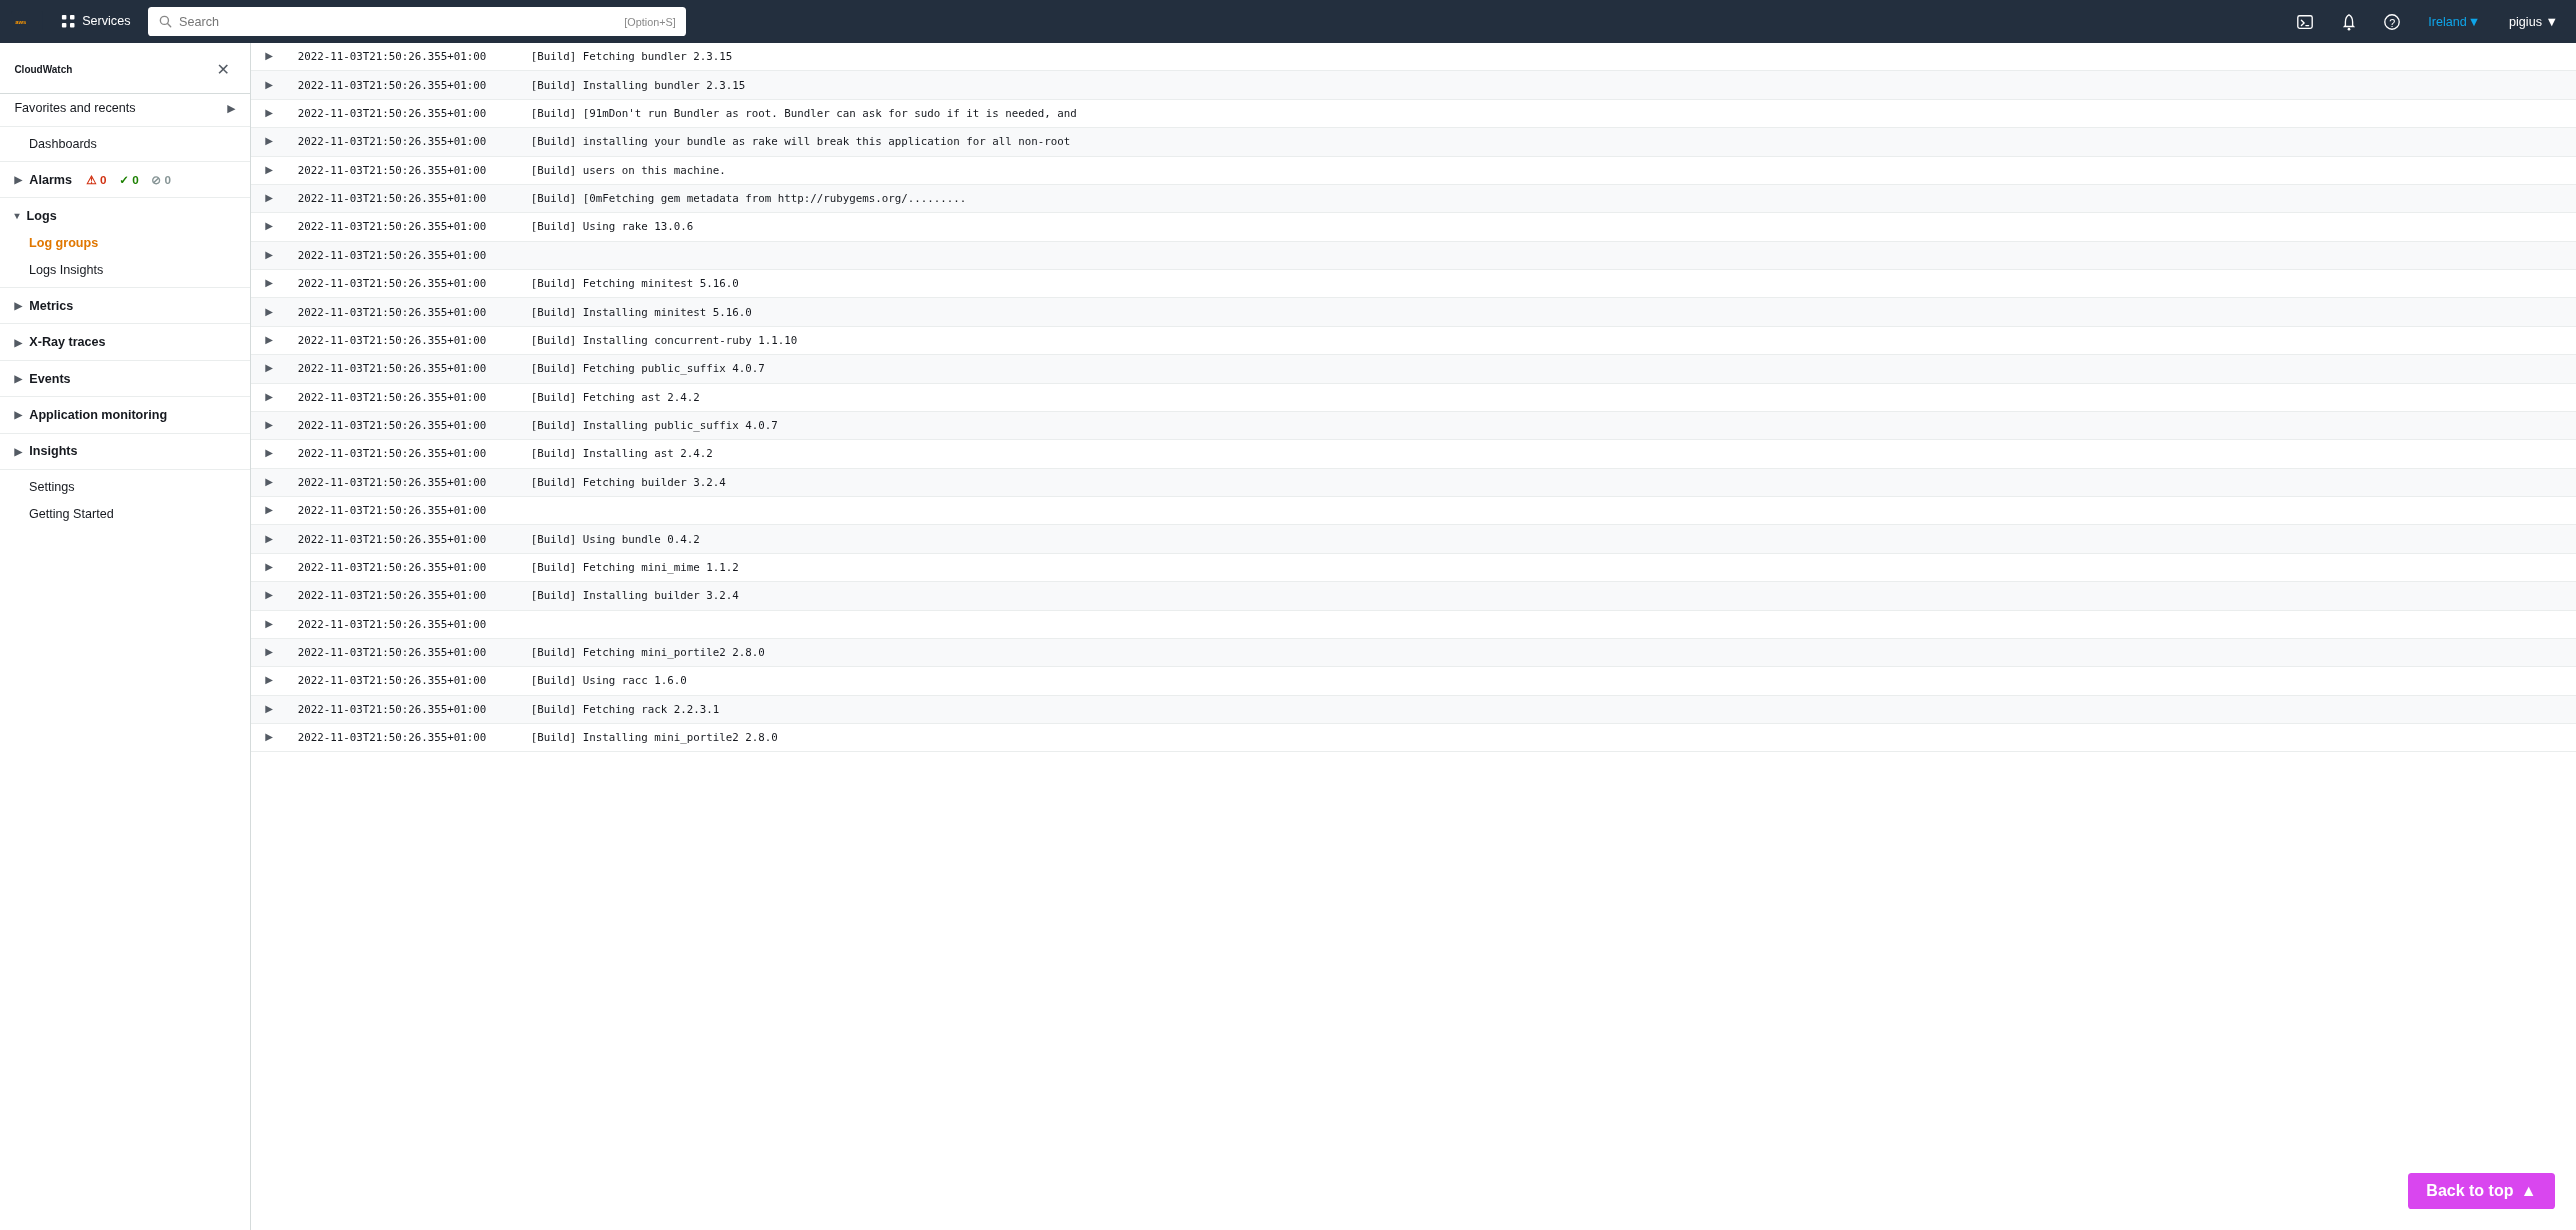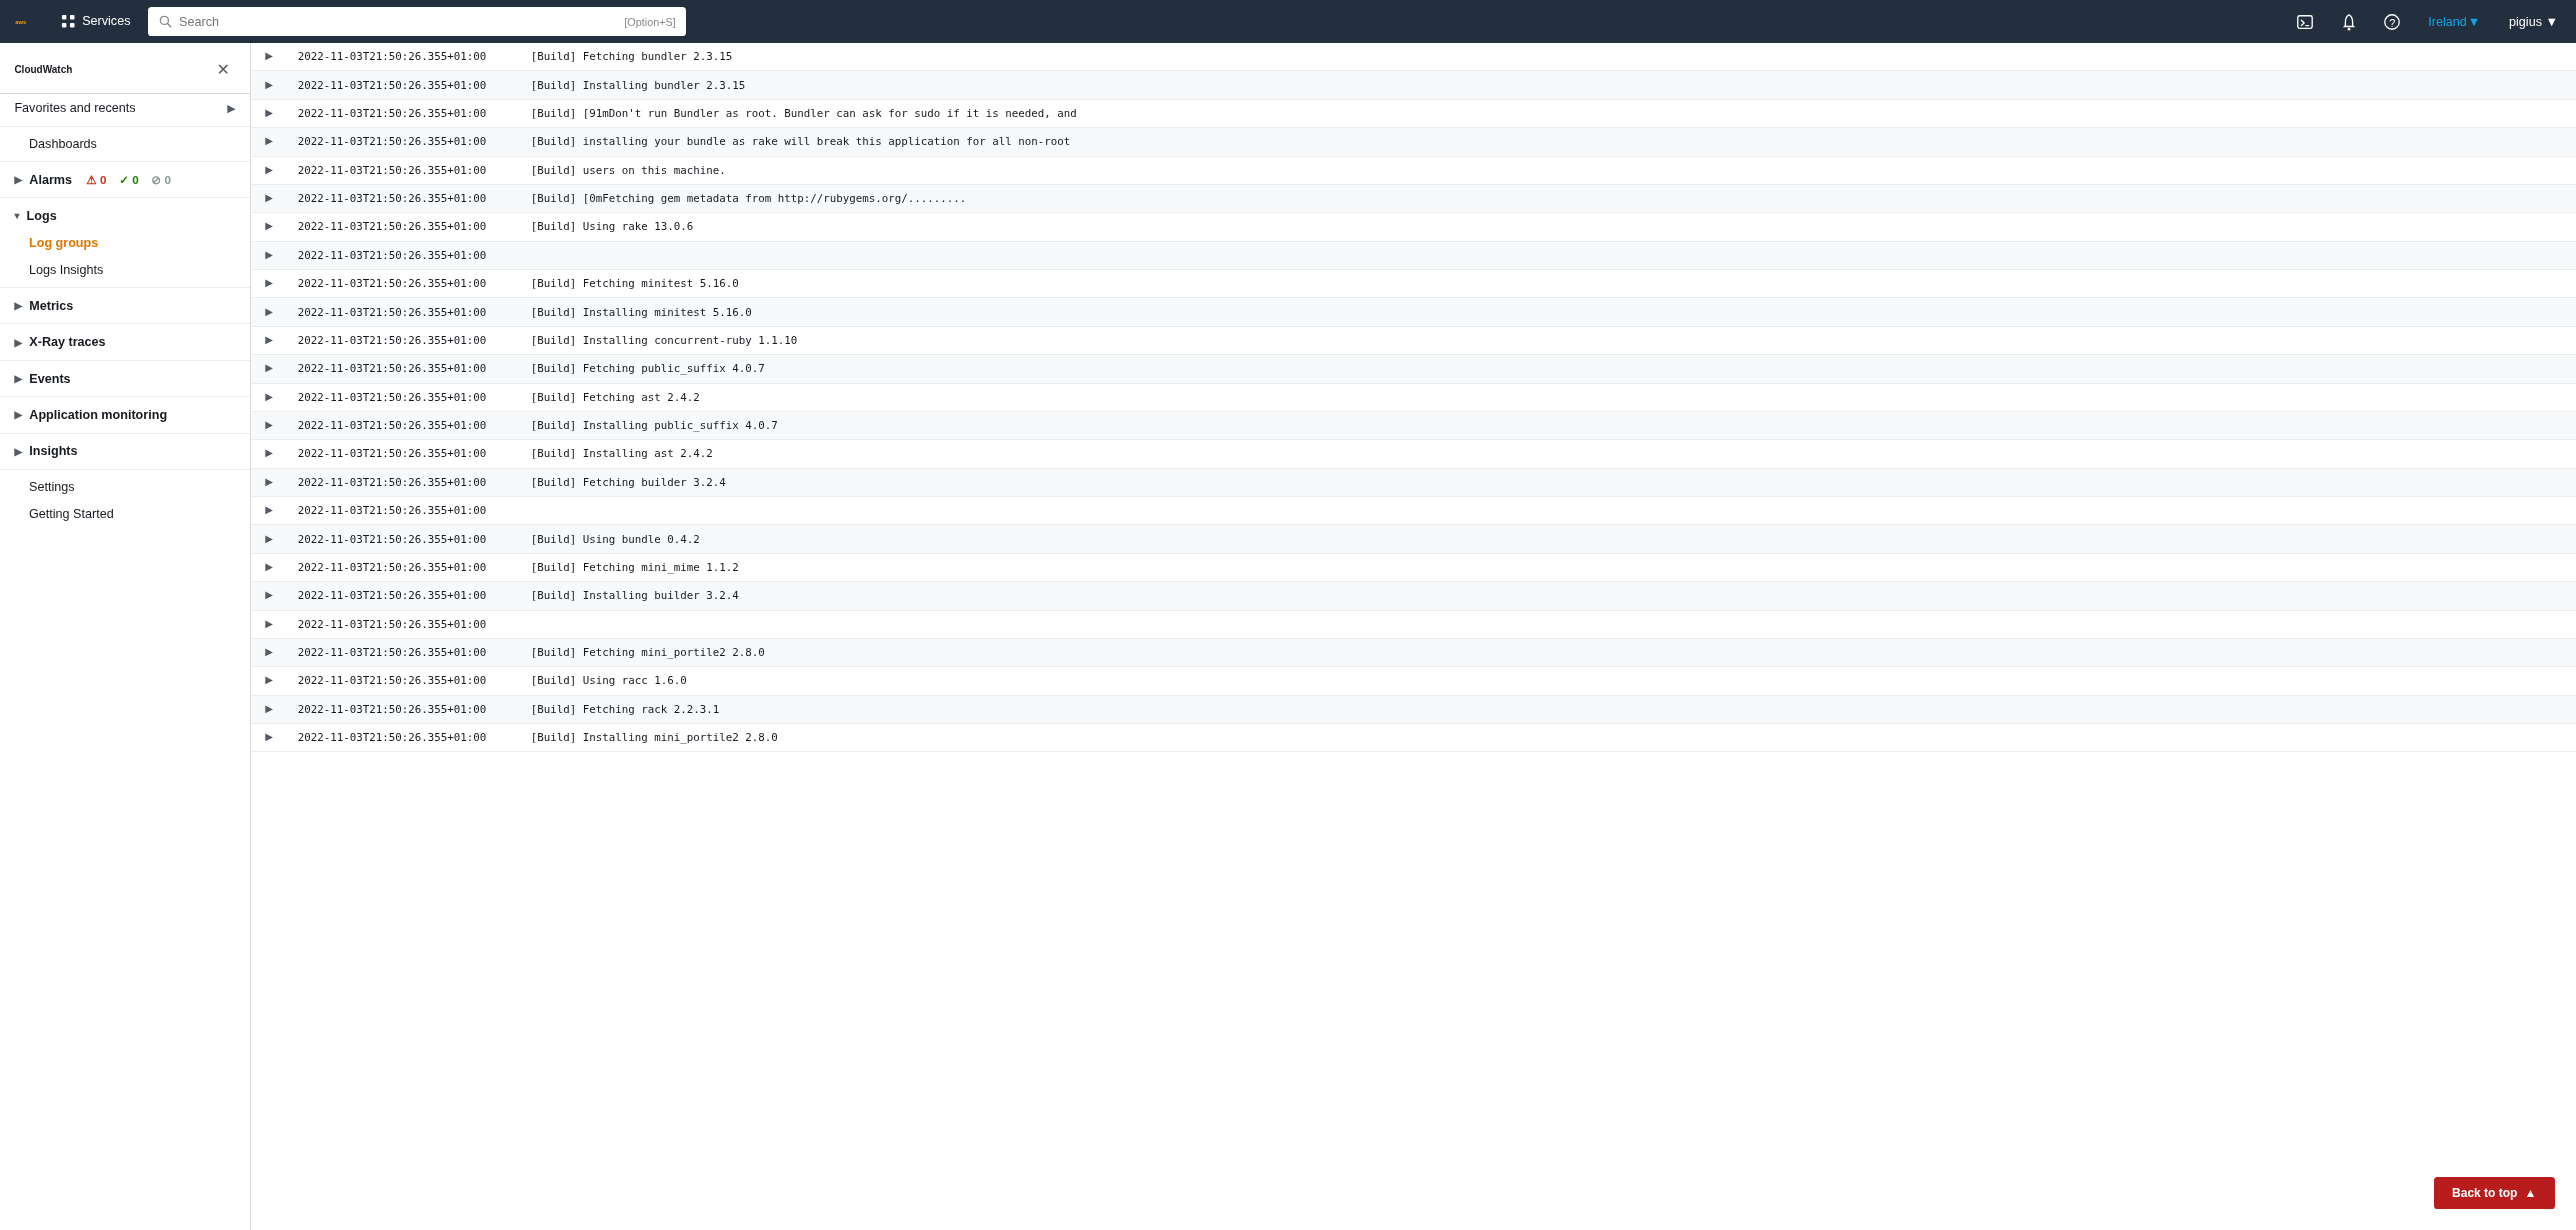--- a/index.html
+++ b/index.html
@@ -217,26 +217,26 @@
       font-family: monospace;
       font-size: 10.8px;
       word-break: break-all;
     }
 
     
     .back-to-top {
       position: fixed;
       bottom: 21.5px;
       right: 21.5px;
-      background: #b91c1c;
+      background: #d946ef;
       color: #fff;
       border: none;
       border-radius: 3.6px;
       padding: 9px 18px;
-      font-size: 12px;
+      font-size: 16px;
       font-weight: 600;
       cursor: pointer;
       display: flex;
       align-items: center;
       gap: 7.2px;
       z-index: 200;
     }
   </style>
 </head>
 <body>

